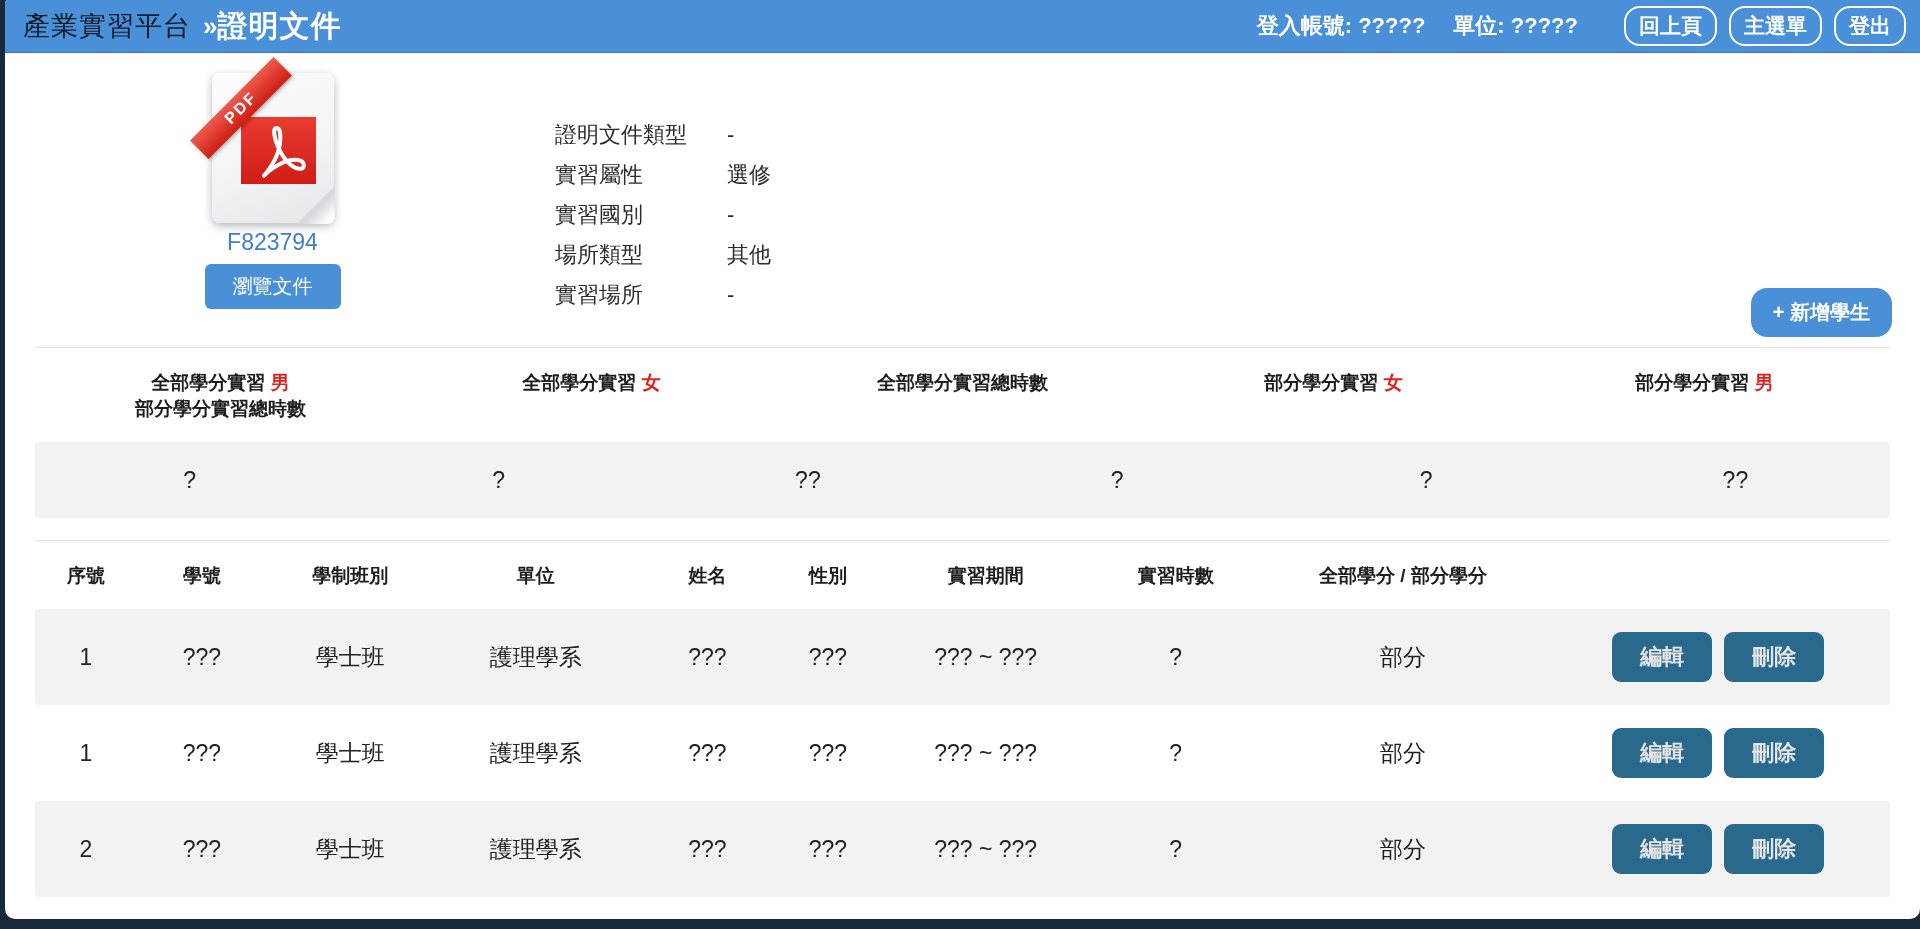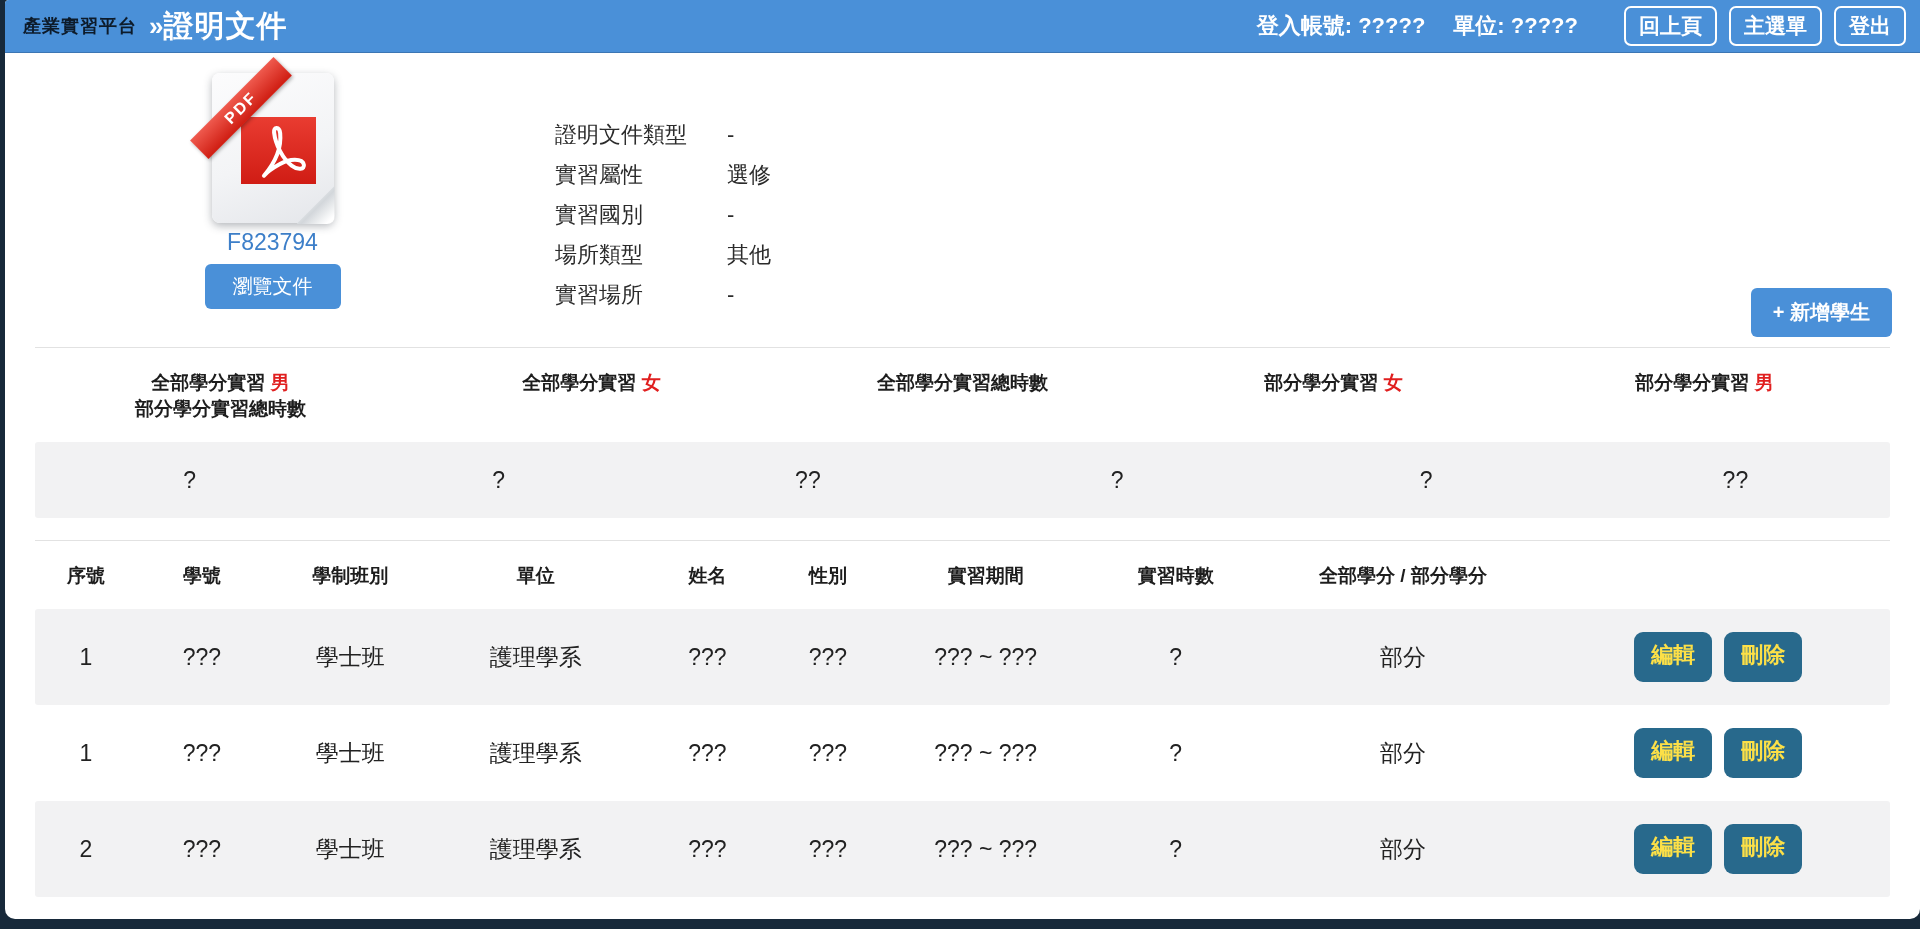--- a/index.html
+++ b/index.html
@@ -18,30 +18,30 @@
   }
   
   .topbar {
     height: 53px;
     background: #4a90d8;
     border-bottom: 1px solid #3c76b4;
     display: flex;
     align-items: center;
     padding: 0 14px 0 18px;
   }
-  .topbar .app-title { font-size: 18px; font-weight: bold; color: #0d1b2a; letter-spacing: 1px; }
+  .topbar .app-title { font-size: 27px; font-weight: normal; color: #0d1b2a; letter-spacing: 1px; }
   .topbar .crumb-sep { font-size: 26px; font-weight: bold; color: #ffffff; margin-left: 12px; }
   .topbar .page-title { font-size: 30px; font-weight: bold; color: #ffffff; letter-spacing: 1px; }
   .topbar .spacer { flex: 1; }
   .topbar .session { color: #ffffff; font-size: 22px; font-weight: bold; margin-right: 28px; }
   .topbar .session + .session { margin-right: 34px; }
   .tb-btn {
     background: transparent;
     border: 2px solid #ffffff;
-    border-radius: 7px;
+    border-radius: 16px;
     color: #ffffff;
     font-size: 21px;
     font-weight: bold;
     font-family: inherit;
     padding: 6px 13px;
     margin-left: 12px;
     cursor: pointer;
     line-height: 1.1;
   }
   
@@ -110,21 +110,21 @@
   }
   .fields { margin-left: 200px; margin-top: 42px; }
   .field-row { display: flex; font-size: 22px; color: #2b2b2b; line-height: 40px; }
   .field-label { width: 172px; }
   .field-value { }
   .add-btn {
     position: absolute;
     right: 28px; top: 235px;
     background: #4a90d8;
     border: none;
-    border-radius: 6px;
+    border-radius: 16px;
     color: #ffffff;
     font-size: 20px;
     font-weight: bold;
     font-family: inherit;
     padding: 11px 22px;
     cursor: pointer;
   }
   
   .sum-table { margin: 32px 30px 0 30px; border-top: 1px solid #e2e2e2; }
   .sum-head {
@@ -157,25 +157,25 @@
     text-align: center;
   }
   .mt-head { font-size: 19px; font-weight: bold; color: #1d1d1d; padding: 22px 0 20px 0; }
   .mt-row { height: 96px; font-size: 23px; color: #222; border-radius: 3px; }
   .mt-row.striped { background: #f2f2f3; }
   .actions { display: flex; justify-content: center; }
   .act-btn {
     background: #28698c;
     border: none;
     border-radius: 9px;
-    color: #fde047;
+    color: #e5e5e5;
     font-size: 22px;
     font-weight: bold;
-    font-family: Liberation Mono, monospace;
-    padding: 14px 17px;
+    font-family: Liberation Sans, sans-serif;
+    padding: 14px 28px;
     margin: 0 6px;
     cursor: pointer;
     line-height: 1;
   }
 </style>
 </head>
 <body>
 
 <div class="card">
 

